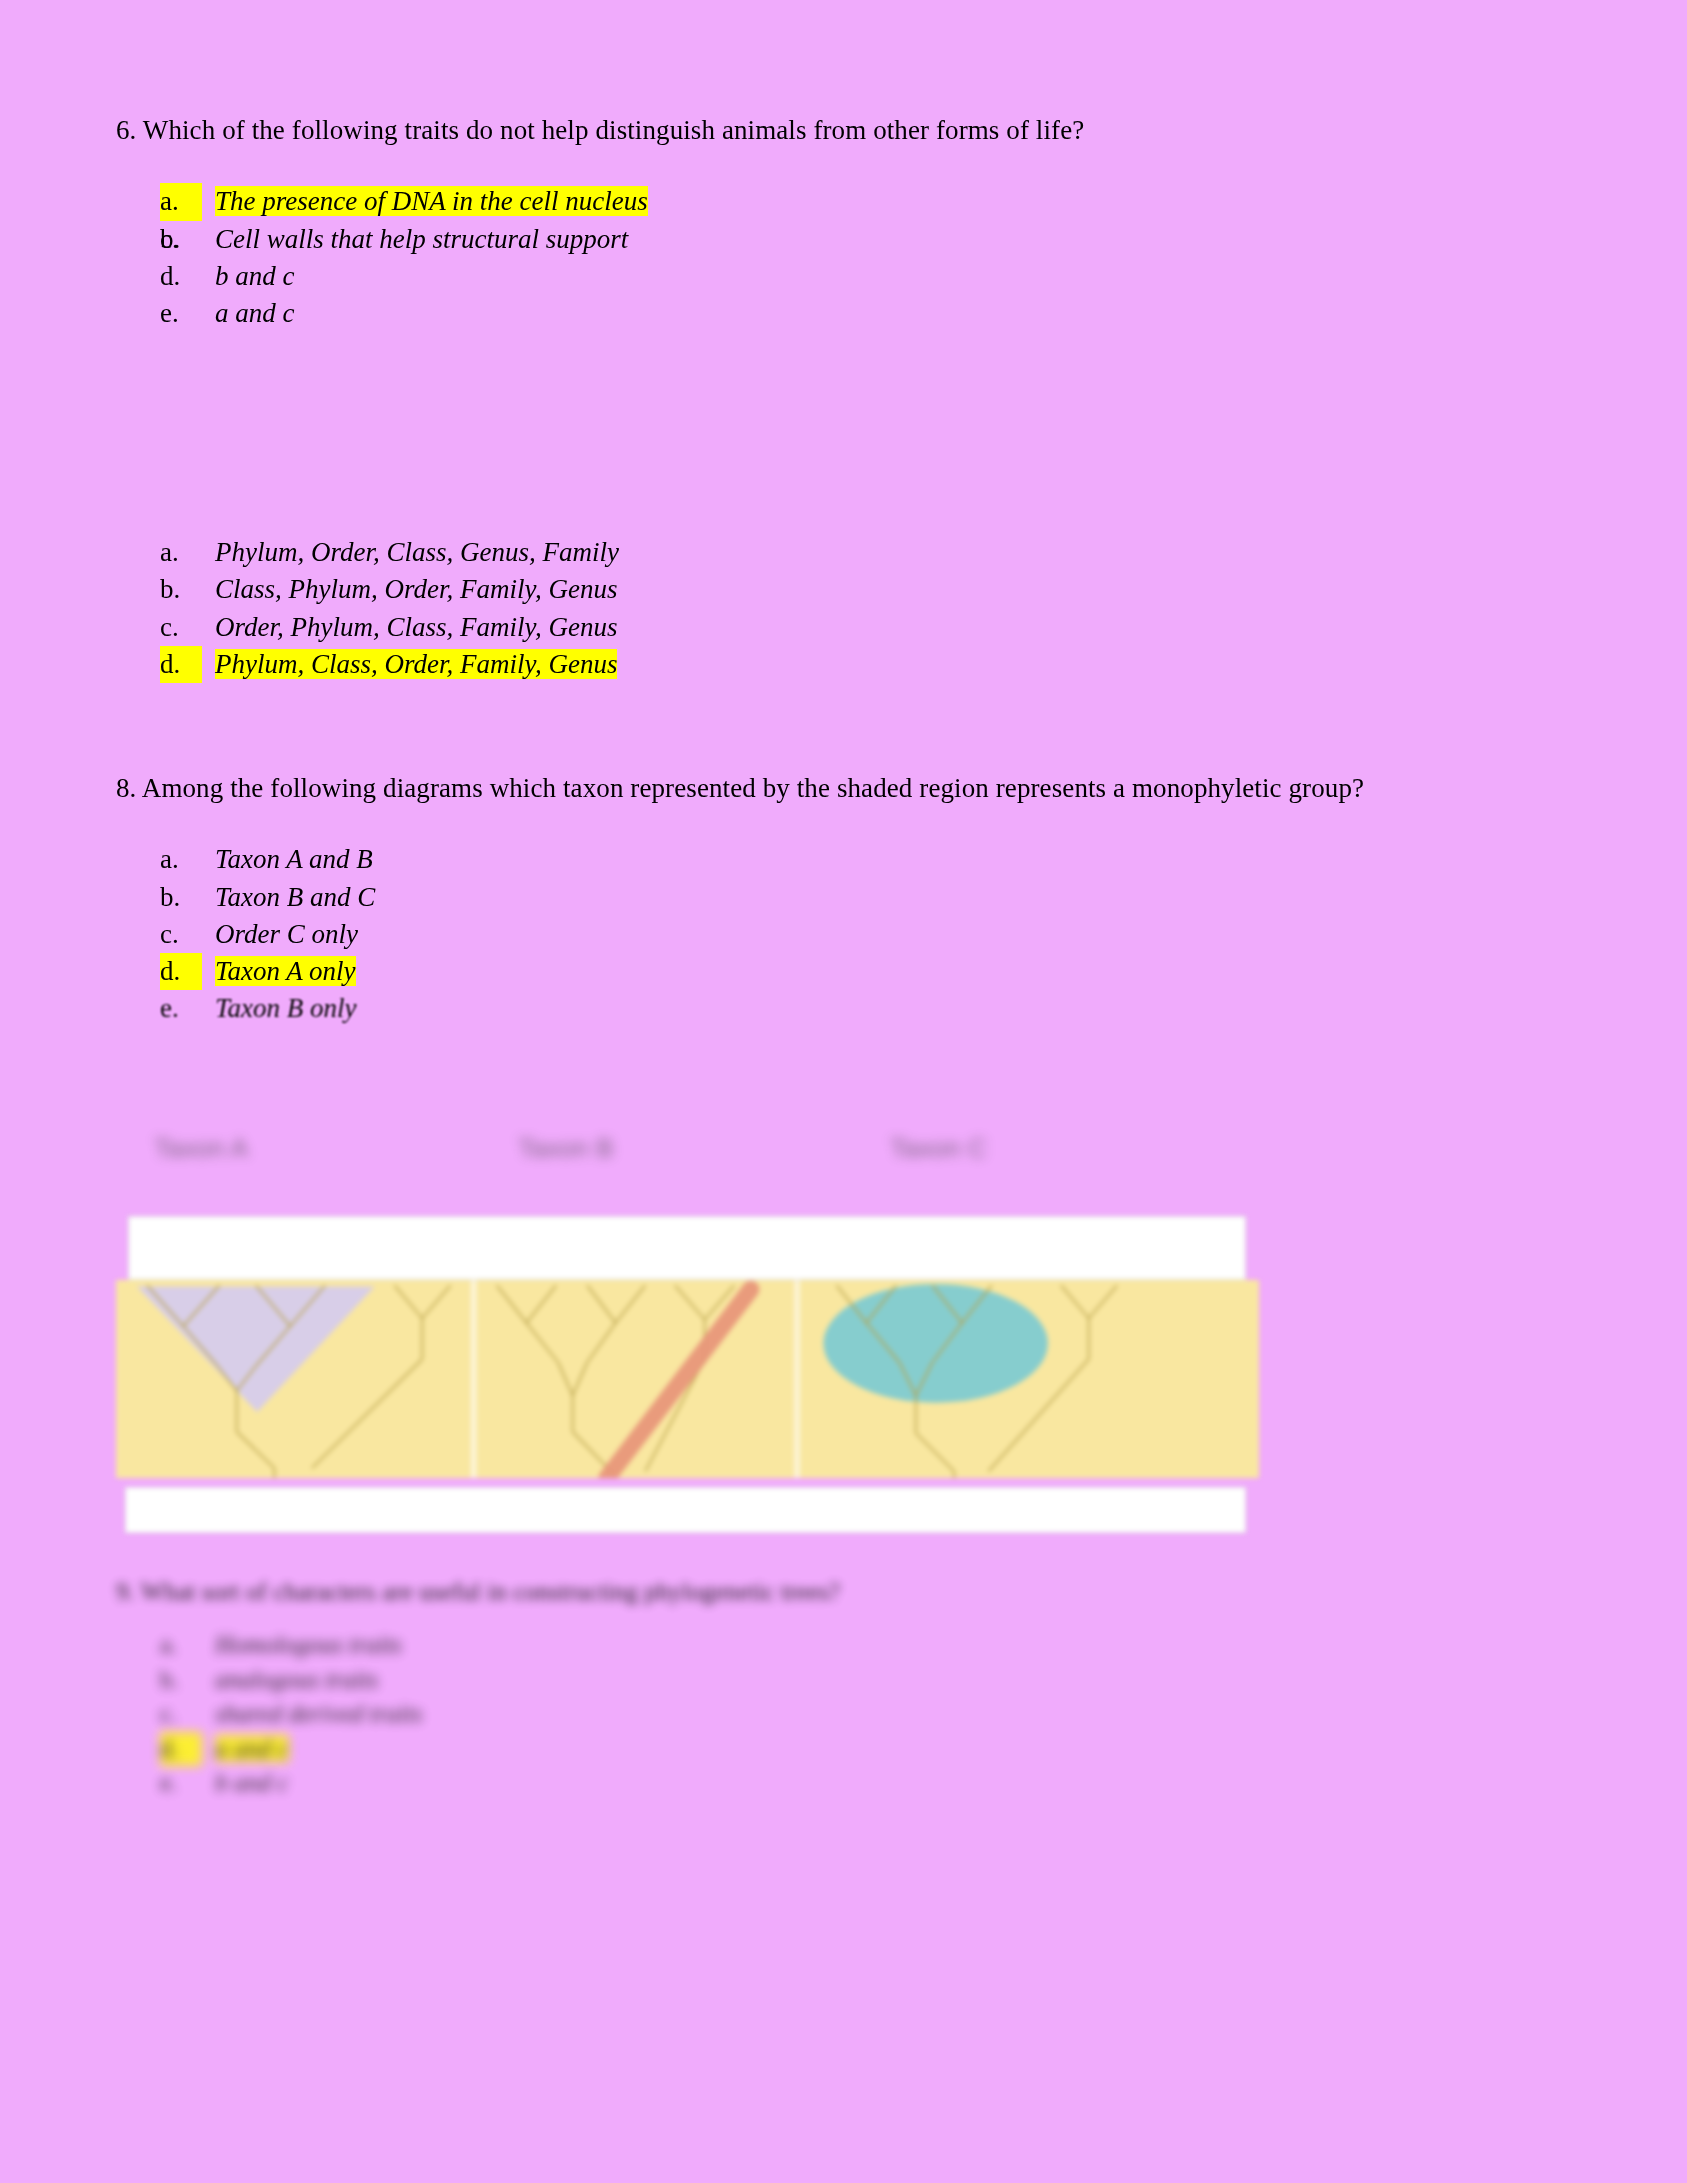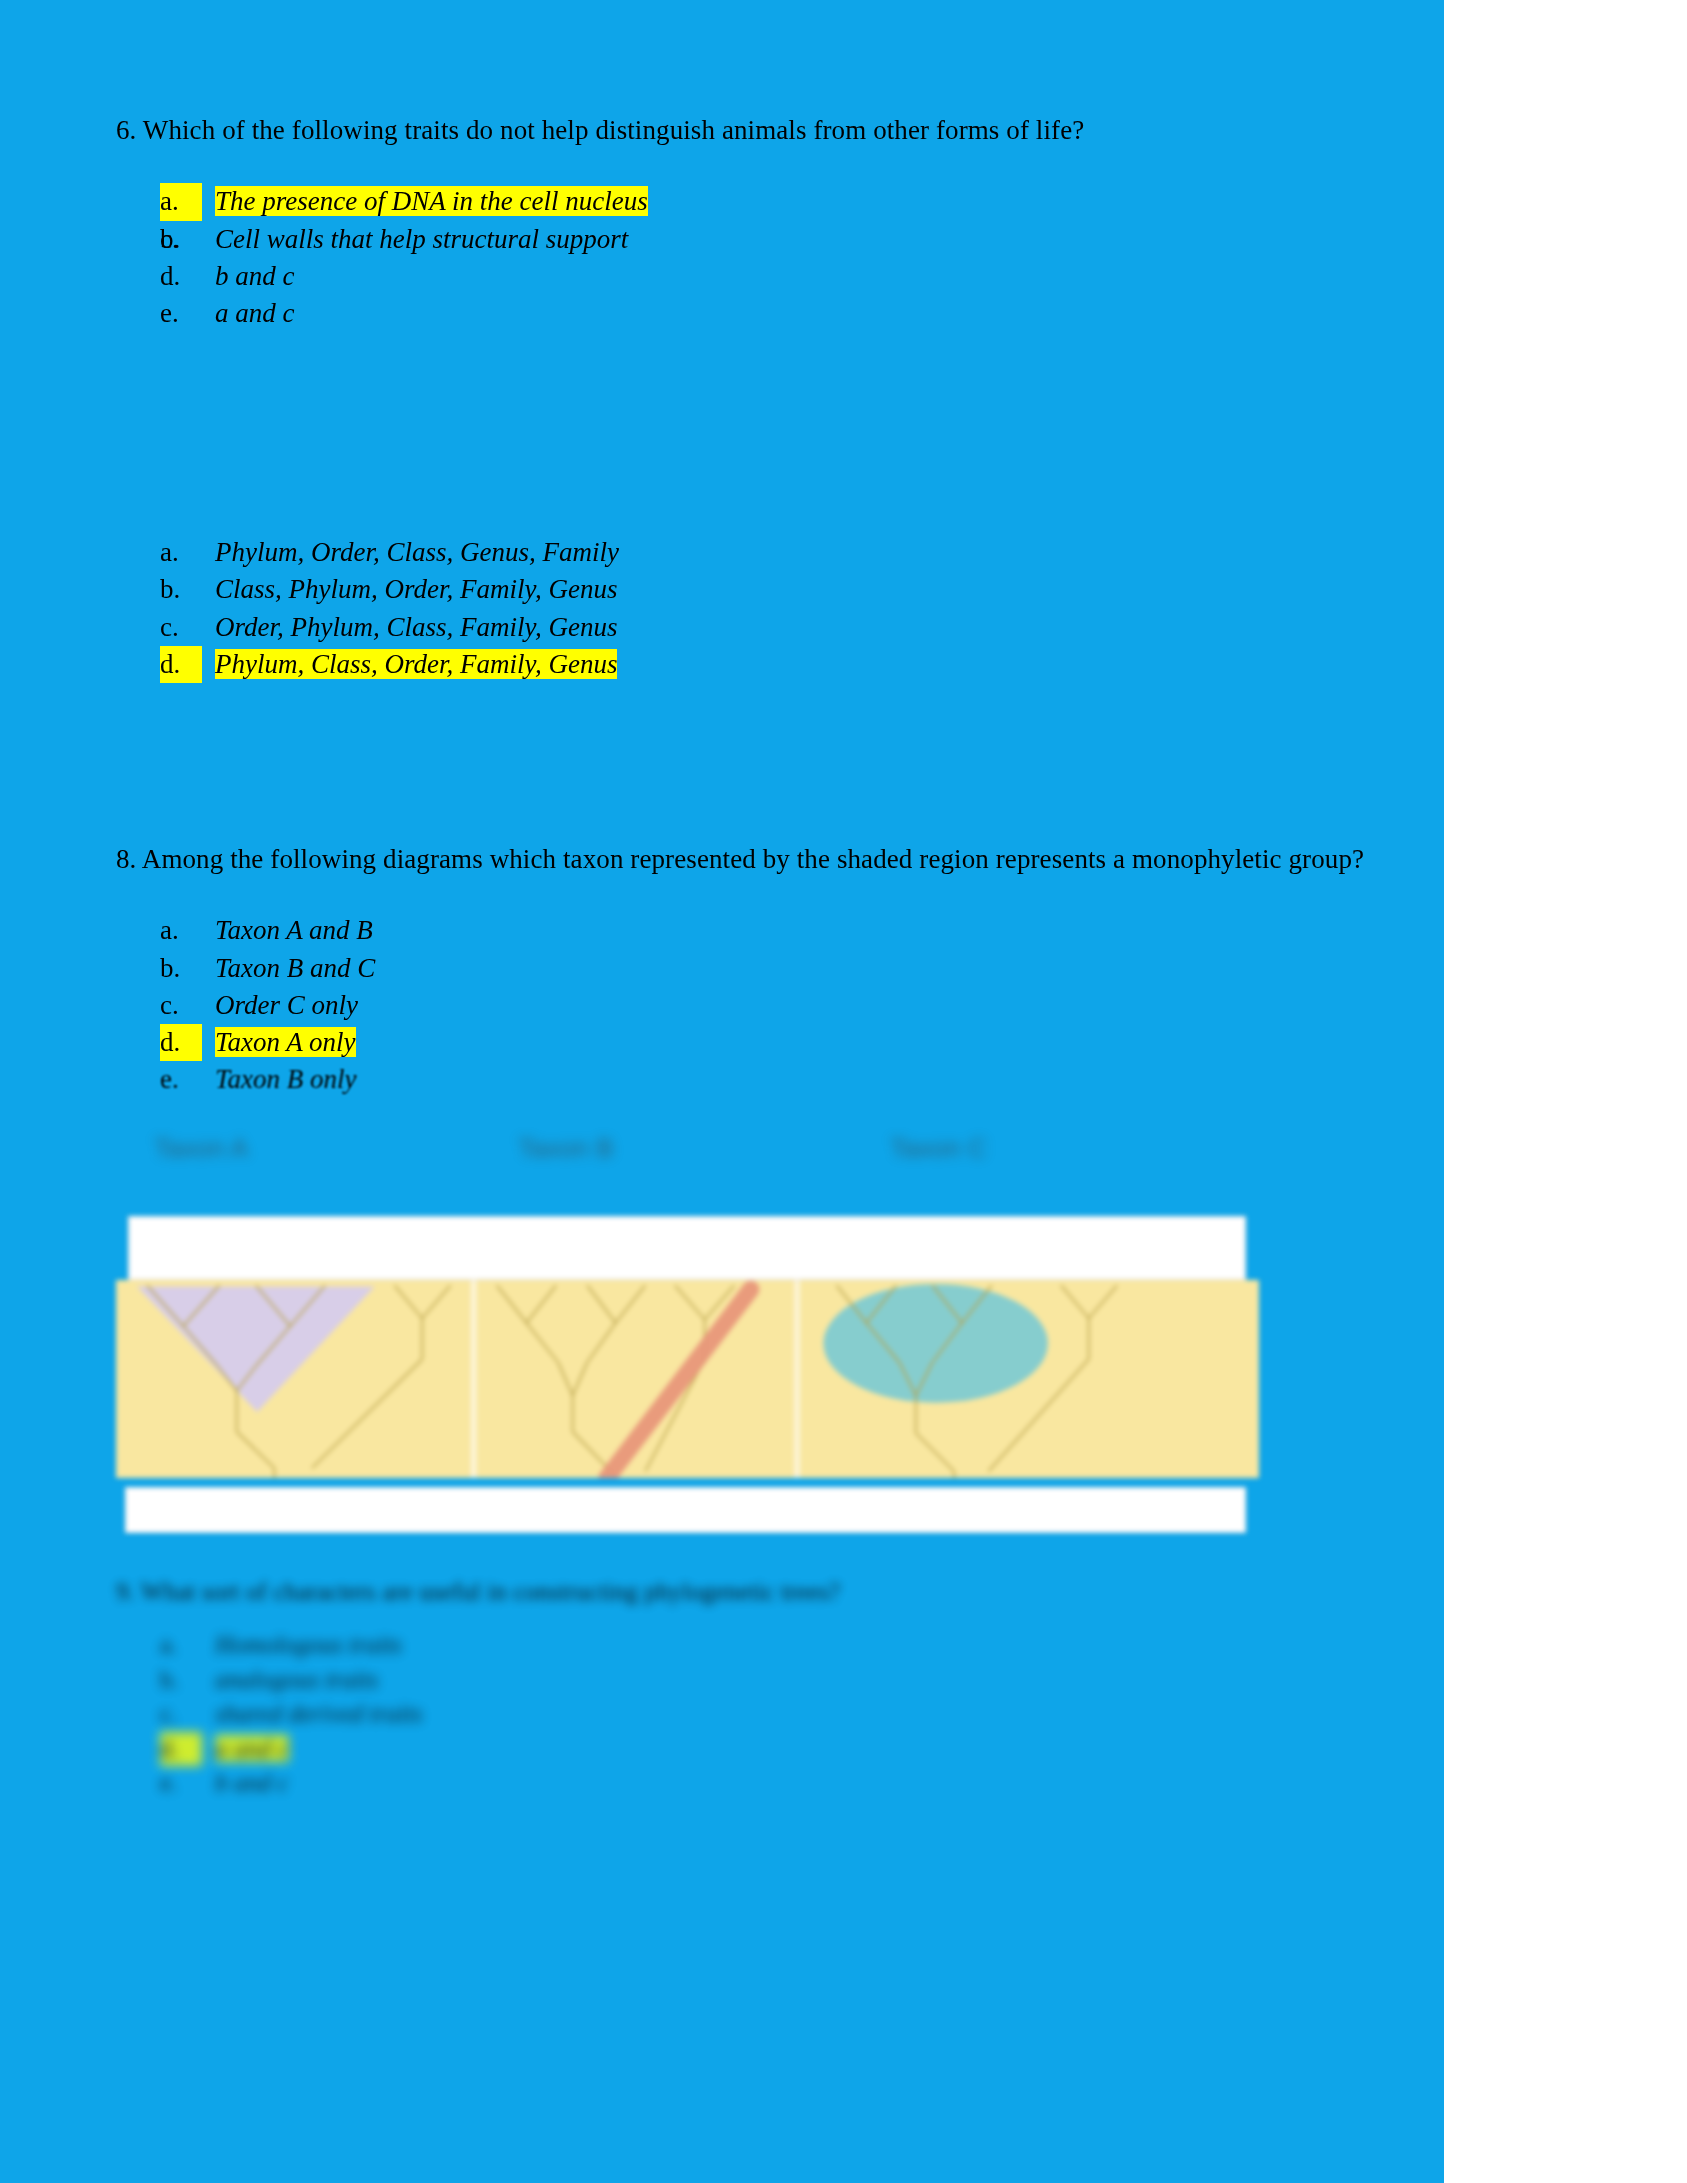--- a/index.html
+++ b/index.html
@@ -13,23 +13,23 @@
     height: 2183px;
     font-family: "Liberation Serif", "DejaVu Serif", serif;
     color: #000000;
     position: relative;
     overflow: hidden;
   }
 
   .page {
     position: absolute;
     top: 0; left: 0;
-    width: 1444px;
+    width: 1687px;
     height: 2183px;
-    background: #0ea5e9;
+    background: #f0abfc;
   }
 
   .content {
     position: absolute;
     left: 116px;
     top: 0;
     width: 1456px;
   }
 
   .q-stem {
@@ -202,21 +202,21 @@
         <span class="marker">c.</span>
         <span class="otext">Order, Phylum, Class, Family, Genus</span>
       </li>
       <li class="hl">
         <span class="marker">d.</span>
         <span class="hlwrap otext">Phylum, Class, Order, Family, Genus</span>
       </li>
     </ol>
   </div>
 
-  <div class="content" style="top:841px;">
+  <div class="content" style="top:770px;">
     <p class="q-stem">8.  Among the following diagrams which taxon represented by the shaded region represents a monophyletic group?</p>
     <div class="gap-md"></div>
     <ol class="opts">
       <li>
         <span class="marker">a.</span>
         <span class="otext">Taxon A and B</span>
       </li>
       <li>
         <span class="marker">b.</span>
         <span class="otext">Taxon B and C</span>

